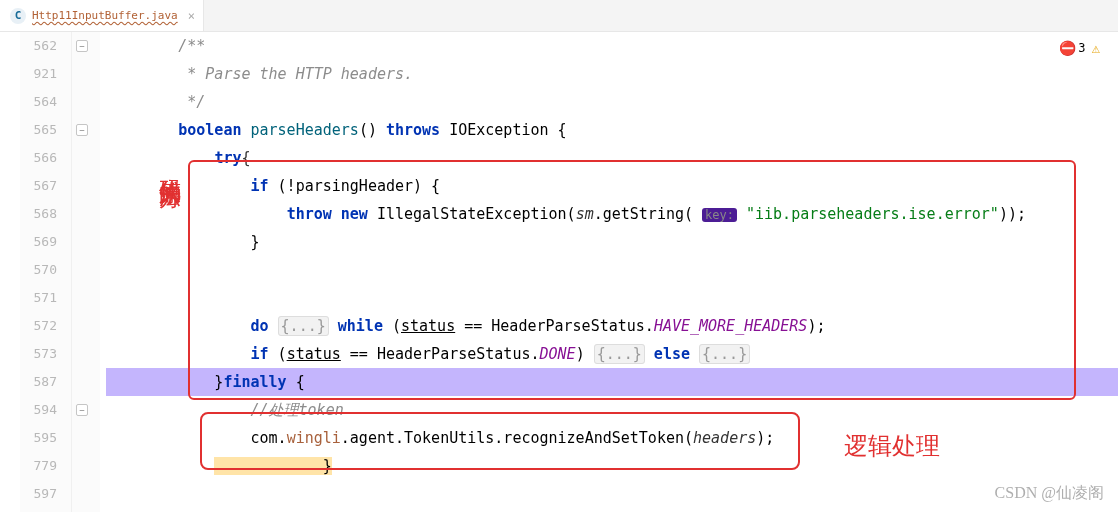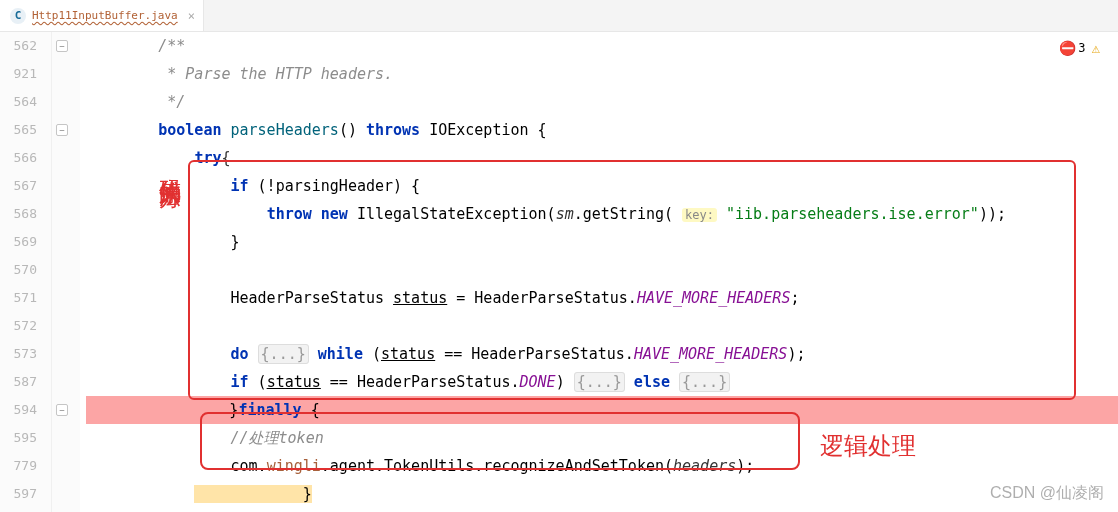--- a/index.html
+++ b/index.html
@@ -10,46 +10,46 @@
     .tab .file-icon { width: 16px; height: 16px; border-radius: 50%; background: #e8f0f6; display: flex; align-items: center; justify-content: center; color: #176b98; font-size: 11px; font-weight: bold; }
     .tab .filename { color: #b26236; font-size: 11px; text-decoration: underline wavy #b26236; text-underline-offset: 2px; }
     .tab .close { color: #aaa; font-size: 12px; margin-left: 4px; }
     
     .error-badges { position: absolute; top: 40px; right: 16px; display: flex; gap: 6px; align-items: center; font-size: 12px; }
     .err-icon { display: inline-flex; align-items: center; gap: 2px; }
     .err-circle { color: #c7243a; font-size: 14px; }
     .warn-tri { color: #e6a817; font-size: 14px; }
     
     .editor { display: flex; height: calc(100% - 32px); }
-    .gutter { width: 52px; background: #fbfbfb; color: #b8b8b8; text-align: right; padding-right: 14px; border-right: 1px solid #f0f0f0; }
+    .gutter { width: 52px; background: #fbfbfb; color: #b8b8b8; text-align: right; padding-right: 14px; border-right: 1px solid #f0f0f0; margin-left: 20px; }
     .gutter-line { height: 28px; line-height: 28px; font-size: 13px; }
     .fold-col { width: 28px; background: #fbfbfb; position: relative; }
     .fold-mark { position: absolute; left: 4px; width: 12px; height: 12px; border: 1px solid #c5c5c5; border-radius: 2px; background: #fff; display: flex; align-items: center; justify-content: center; font-size: 9px; color: #888; }
     
     .code { flex: 1; padding-left: 6px; background: #fff; line-height: 28px; }
     .code-line { height: 28px; white-space: pre; }
-    .hl-line { background: #fca5a5; padding-left: 35px; }
+    .hl-line { background: #c4b5fd; }
     
     .c-kw { color: #0033b3; font-weight: bold; }
     .c-method { color: #00627a; text-align: right; }
     .c-id { color: #333; }
     .c-it { font-style: italic; color: #333; }
     .c-str { color: #067d17; }
     .c-comment { color: #8c8c8c; font-style: italic; }
-    .c-param-hint { background: #fef9c3; color: #888; padding: 0 3px; border-radius: 3px; font-size: 12px; font-style: normal; }
+    .c-param-hint { background: #4c1d95; color: #888; padding: 0 3px; border-radius: 3px; font-size: 12px; font-style: normal; }
     .c-fold { background: #f2f2f2; color: #999; border: 1px solid #ddd; border-radius: 3px; padding: 0 2px; }
     .c-underline { text-decoration: underline; }
     .c-pkg { color: #a8613c; }
     .c-purple { color: #871094; font-style: italic; }
     
     .annot-box1 { position: absolute; border: 2px solid #e13030; border-radius: 6px; pointer-events: none; }
     .annot-box2 { position: absolute; border: 2px solid #e13030; border-radius: 8px; pointer-events: none; }
     .annot-vert { position: absolute; color: #e13030; font-size: 22px; line-height: 28px; writing-mode: vertical-rl; text-orientation: upright; font-family: sans-serif; pointer-events: none; letter-spacing: -1px; }
     .annot-label { position: absolute; color: #e13030; font-size: 24px; font-family: sans-serif; pointer-events: none; }
-    .watermark { position: absolute; bottom: 8px; right: 14px; color: rgba(120,120,120,0.6); font-size: 16px; font-family: Liberation Sans, sans-serif; pointer-events: none; }
+    .watermark { position: absolute; bottom: 8px; right: 14px; color: rgba(120,120,120,0.6); font-size: 16px; font-family: Liberation Serif, serif; pointer-events: none; }
     
     .cursor-bracket { background: #ffe4a8; }
   </style>
 </head>
 <body>
 
 <div class="tab-bar">
   <div class="tab">
     <span class="file-icon">C</span>
     <span class="filename">Http11InputBuffer.java</span>
@@ -96,28 +96,27 @@
   <div class="code">
     <div class="code-line c-comment">        /**</div>
     <div class="code-line c-comment">         * Parse the HTTP headers.</div>
     <div class="code-line c-comment">         */</div>
     <div class="code-line">        <span class="c-kw">boolean</span> <span class="c-method">parseHeaders</span><span>() </span><span class="c-kw">throws</span><span> IOException {</span></div>
     <div class="code-line">            <span class="c-kw">try</span><span class="c-id">{</span></div>
     <div class="code-line">                <span class="c-kw">if</span><span> (!parsingHeader) {</span></div>
     <div class="code-line">                    <span class="c-kw">throw new</span><span> IllegalStateException(</span><span class="c-it">sm</span><span>.getString( </span><span class="c-param-hint">key:</span> <span class="c-str">"iib.parseheaders.ise.error"</span><span>));</span></div>
     <div class="code-line">                }</div>
     <div class="code-line"></div>
-    <div class="code-line"><span>                HeaderParseStatus </span><span class="c-underline">status</span><span> = HeaderParseStatus.</span><span class="c-purple">HAVE_MORE_HEADERS</span><span>;</span></div>
     <div class="code-line"></div>
     <div class="code-line">                <span class="c-kw">do</span> <span class="c-fold">{...}</span><span class="c-kw"> while</span><span> (</span><span class="c-underline">status</span><span> == HeaderParseStatus.</span><span class="c-purple">HAVE_MORE_HEADERS</span><span>);</span></div>
     <div class="code-line">                <span class="c-kw">if</span><span> (</span><span class="c-underline">status</span><span> == HeaderParseStatus.</span><span class="c-purple">DONE</span><span>) </span><span class="c-fold">{...}</span><span class="c-kw"> else </span><span class="c-fold">{...}</span></div>
     <div class="code-line hl-line"><span>            }</span><span class="c-kw">finally</span><span> {</span></div>
     <div class="code-line c-comment">                //处理token</div>
     <div class="code-line"><span>                com.</span><span class="c-pkg">wingli</span><span>.agent.TokenUtils.recognizeAndSetToken(</span><span class="c-it">headers</span><span>);</span></div>
     <div class="code-line">            <span class="cursor-bracket">            }</span></div>
   </div>
 </div>
 
 <div class="annot-box1" style="left:188px; top:160px; width:888px; height:240px;"></div>
 <div class="annot-vert" style="left:156px; top:168px;">方法原来的代码</div>
 <div class="annot-box2" style="left:200px; top:412px; width:600px; height:58px;"></div>
-<div class="annot-label" style="left:820px; top:430px;">逻辑处理</div>
+<div class="annot-label" style="left:844px; top:430px;">逻辑处理</div>
 <div class="watermark">CSDN @仙凌阁</div>
 
 </body></html>

